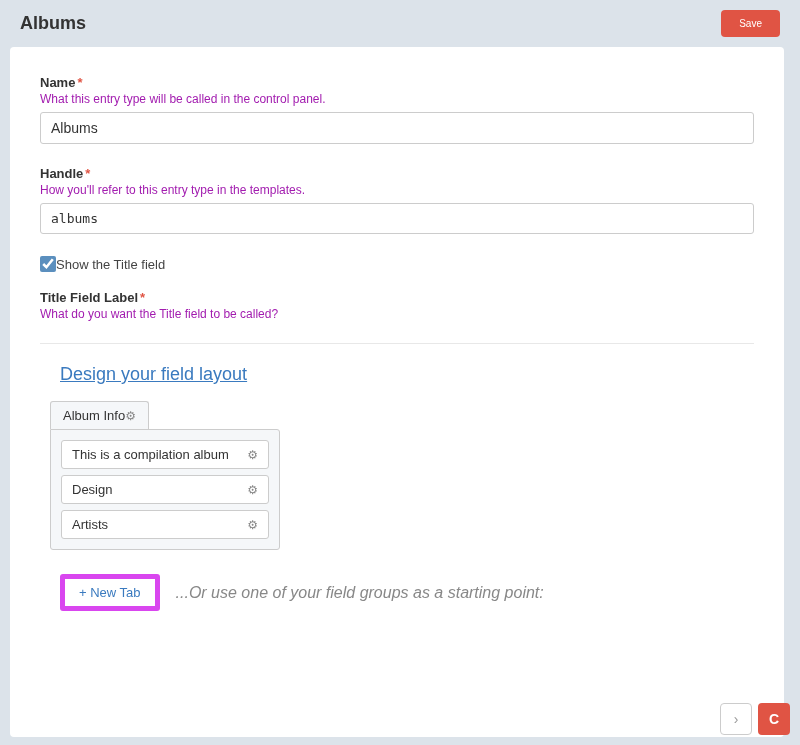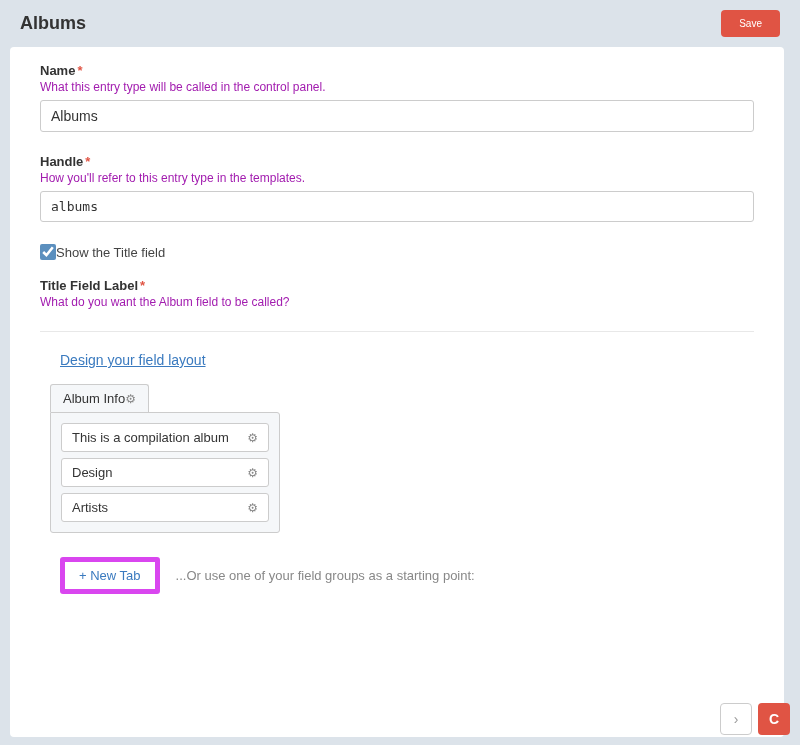--- a/index.html
+++ b/index.html
@@ -34,21 +34,21 @@
       font-size: 10px;
       font-weight: 500;
       cursor: pointer;
     }
 
     
     .main-content {
       background: #fff;
       margin: 0 16px 10px 10px;
       border-radius: 4px;
-      padding: 16px 30px;
+      padding: 28px 30px;
       min-height: 690px;
     }
 
     
     .form-group {
       margin-bottom: 22px;
     }
     .form-label {
       font-size: 13px;
       font-weight: 600;
@@ -95,21 +95,21 @@
     .section-divider {
       margin: 10px 0 20px 0;
       border: none;
       border-top: 1px solid #e8e8e8;
     }
 
     
     .design-link {
       color: #3a7abf;
       text-decoration: underline;
-      font-size: 14px;
+      font-size: 18px;
       font-weight: 500;
       cursor: pointer;
       display: inline-block;
       margin-bottom: 16px;
       margin-left: 10px;
     }
 
     
     .field-layout-area {
       margin-left: 10px;
@@ -184,22 +184,23 @@
       background: #fff;
       border-radius: 3px;
       padding: 6px 14px;
       font-size: 13px;
       cursor: pointer;
       display: flex;
       align-items: center;
       gap: 4px;
     }
     .or-text {
-      font-size: 13px;
+      font-size: 16px;
       color: #888;
+      font-style: italic;
     }
 
     
     .bottom-right-corner {
       position: fixed;
       bottom: 10px;
       right: 10px;
       width: 32px;
       height: 32px;
       background: #e05444;
@@ -257,21 +258,21 @@
 
   <div class="checkbox-row">
     <input type="checkbox" checked="" style="">
     <span class="checkbox-label">Show the Title field</span>
   </div>
 
   <div class="form-group">
     <div class="form-label">
       <span>Title Field Label</span><span class="required">*</span>
     </div>
-    <div class="form-hint">What do you want the Album field to be called?</div>
+    <div class="form-hint">What do you want the Title field to be called?</div>
   </div>
 
   <hr class="section-divider">
 
   <div class="field-layout-area">
     <a class="design-link">Design your field layout</a>
 
     
     <div class="tab-bar">
       <div class="tab-item">

